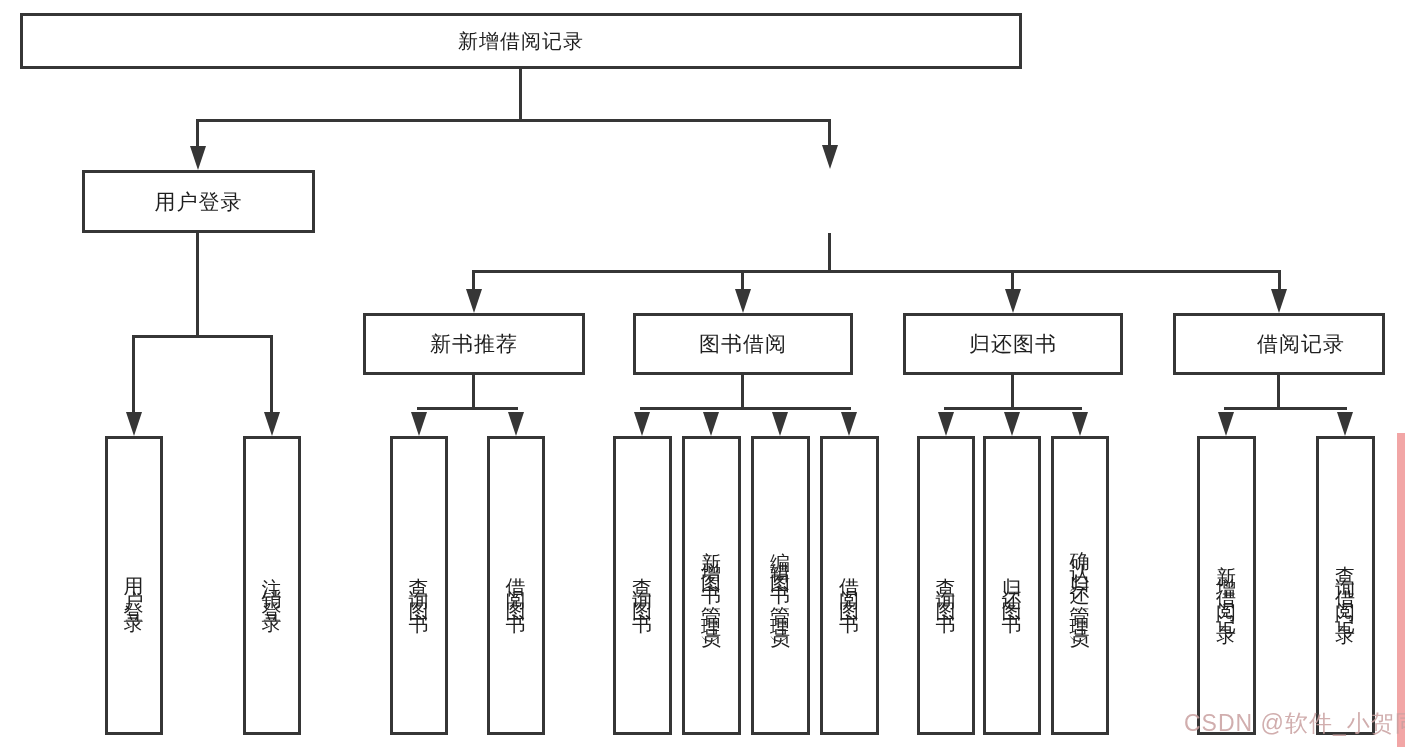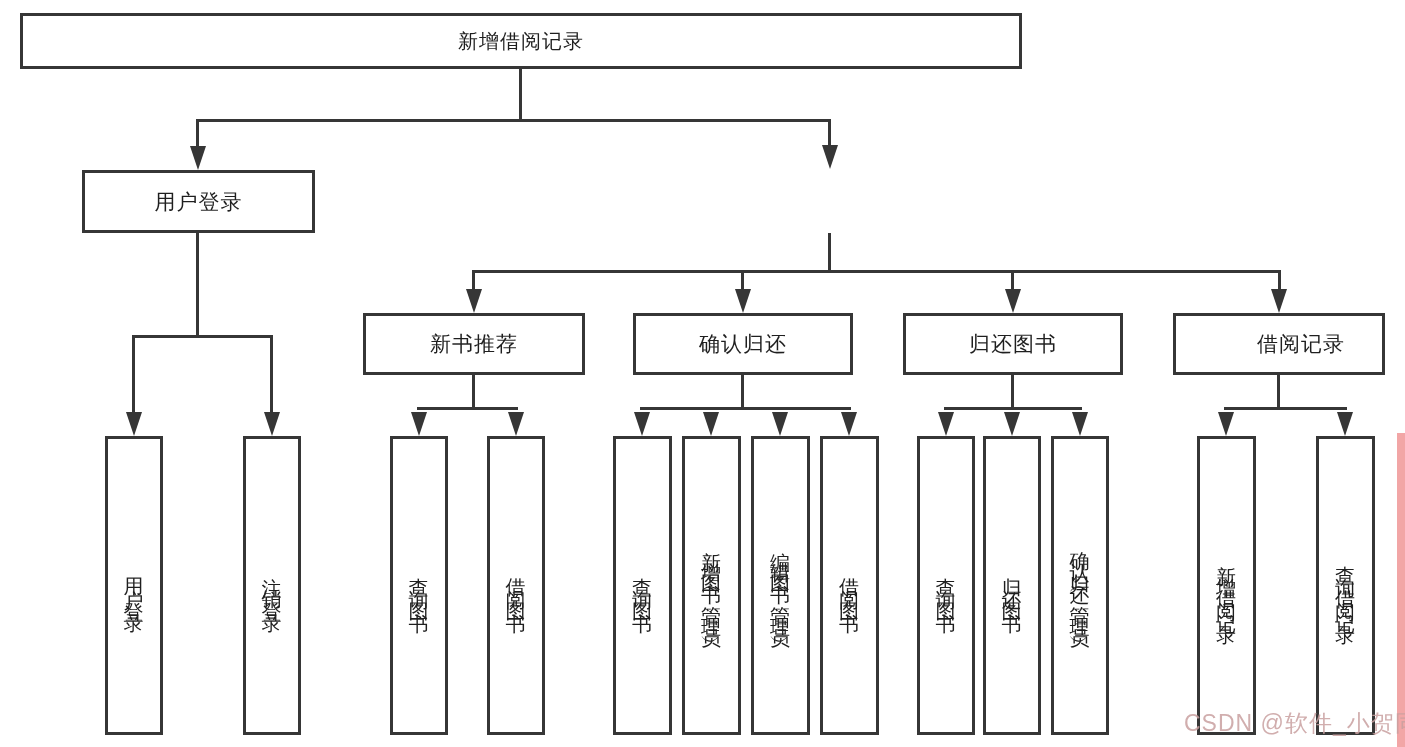--- a/index.html
+++ b/index.html
@@ -80,21 +80,21 @@
 </head>
 <body>
 
 <div id="canvas">
 
   <div class="box-h" id="n-root">新增借阅记录</div>
 
   <div class="box-h" id="n-user-login">用户登录</div>
 
   <div class="box-h" id="n-new-book">新书推荐</div>
-  <div class="box-h" id="n-book-borrow">确认归还</div>
+  <div class="box-h" id="n-book-borrow">图书借阅</div>
   <div class="box-h" id="n-current-borrow">归还图书</div>
   <div class="box-h" id="n-borrow-records">借阅记录</div>
 
   <div class="box-v" id="n-leaf-user-login">用户登录</div>
   <div class="box-v" id="n-leaf-logout">注销登录</div>
 
   <div class="box-v" id="n-nbr-query">查询图书</div>
   <div class="box-v" id="n-nbr-borrow">借阅图书</div>
 
   <div class="box-v" id="n-bb-query">查询图书</div>

